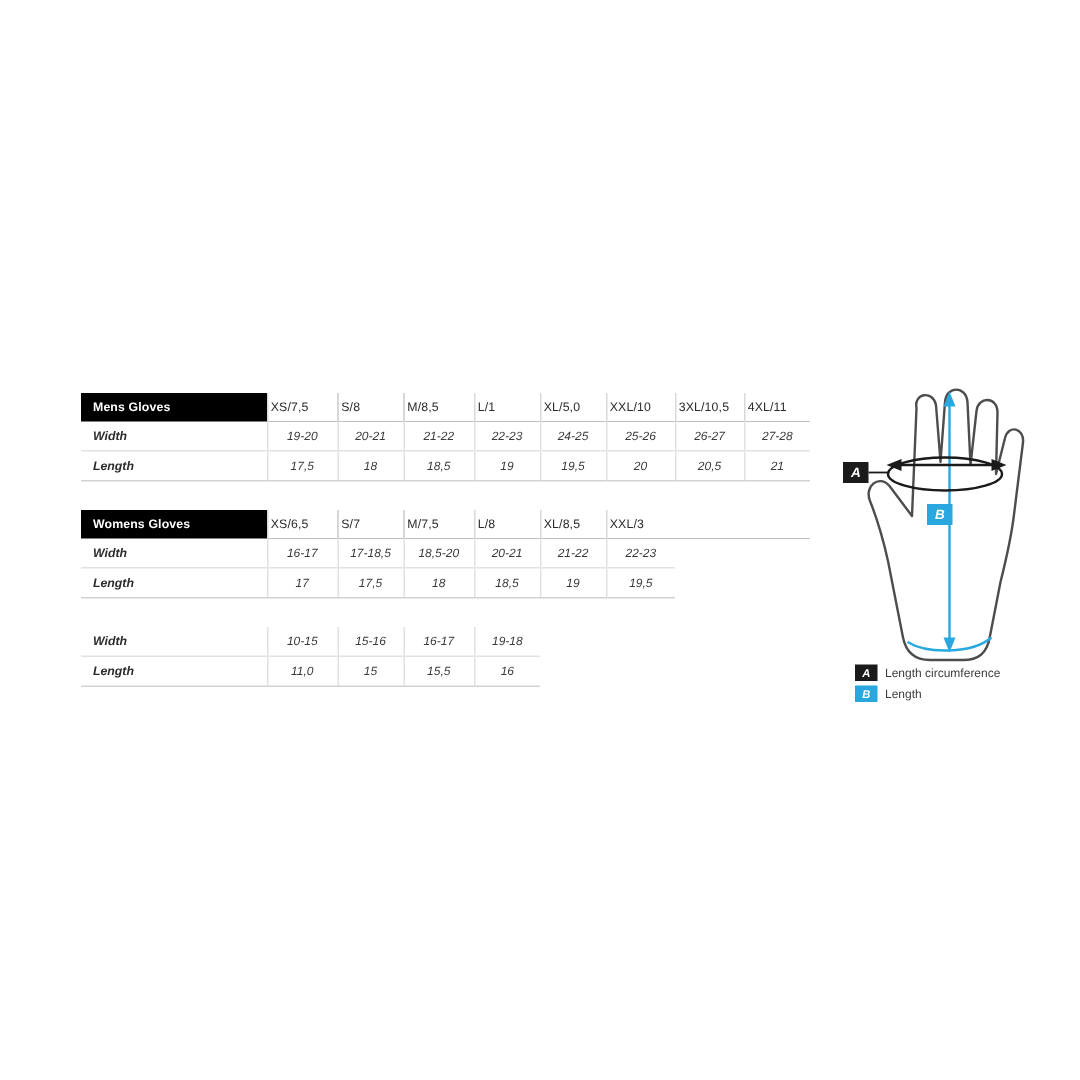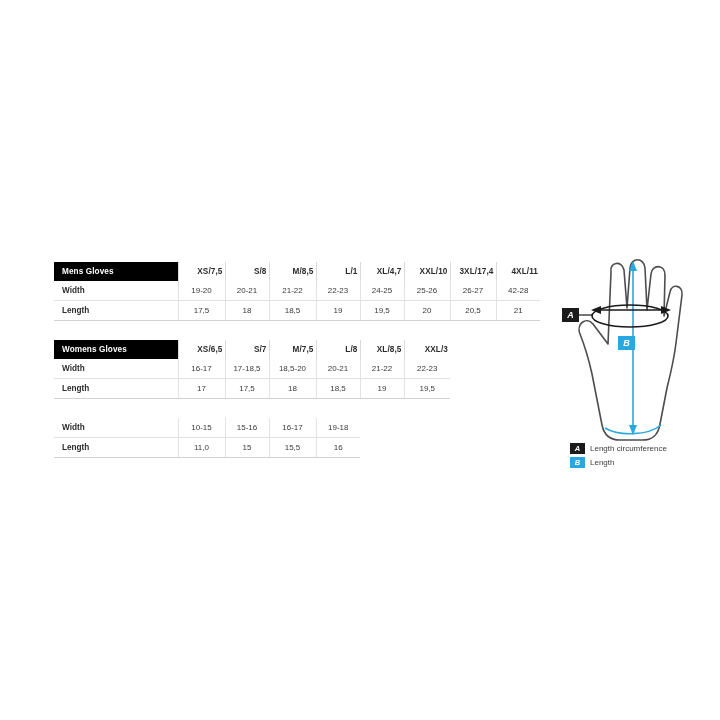--- a/index.html
+++ b/index.html
@@ -39,34 +39,35 @@
     font-size: 8.2px;
     font-weight: bold;
     text-align: left;
     padding: 5px 0 5px 8px;
     border: none;
     letter-spacing: 0.1px;
   }
   table.size-table tr.head-row th.sizecell {
     color: #2b2b2b;
     background: #ffffff;
-    text-align: right;
+    text-align: left;
     padding: 5px 2px;
     font-size: 8.2px;
-    font-weight: bold;
+    font-weight: normal;
     border-left: 1px solid #d9d9d9;
   }
 
   table.size-table td {
     font-size: 8px;
     color: #3a3a3a;
     padding: 5px 2px;
     text-align: center;
     border-bottom: 1px solid #e2e2e2;
     border-left: 1px solid #e2e2e2;
+    font-style: italic;
   }
   table.size-table td.rowlabel {
     text-align: left;
     padding-left: 8px;
     font-weight: bold;
     color: #2b2b2b;
     border-left: none;
     font-size: 8.2px;
   }
   table.size-table tr:last-child td {
@@ -150,35 +151,35 @@
           <col style="width:46px">
           <col style="width:44px">
       </colgroup>
       <tbody>
           <tr class="head-row">
         <th>Mens Gloves</th>
         <th class="sizecell">XS/7,5</th>
         <th class="sizecell">S/8</th>
         <th class="sizecell">M/8,5</th>
         <th class="sizecell">L/1</th>
-        <th class="sizecell">XL/4,7</th>
+        <th class="sizecell">XL/5,0</th>
         <th class="sizecell">XXL/10</th>
-        <th class="sizecell">3XL/17,4</th>
+        <th class="sizecell">3XL/10,5</th>
         <th class="sizecell">4XL/11</th>
       </tr>
       <tr>
         <td class="rowlabel">Width</td>
         <td>19-20</td>
         <td>20-21</td>
         <td>21-22</td>
         <td>22-23</td>
         <td>24-25</td>
         <td>25-26</td>
         <td>26-27</td>
-        <td>42-28</td>
+        <td>27-28</td>
       </tr>
       <tr>
         <td class="rowlabel">Length</td>
         <td>17,5</td>
         <td>18</td>
         <td>18,5</td>
         <td>19</td>
         <td>19,5</td>
         <td>20</td>
         <td>20,5</td>

